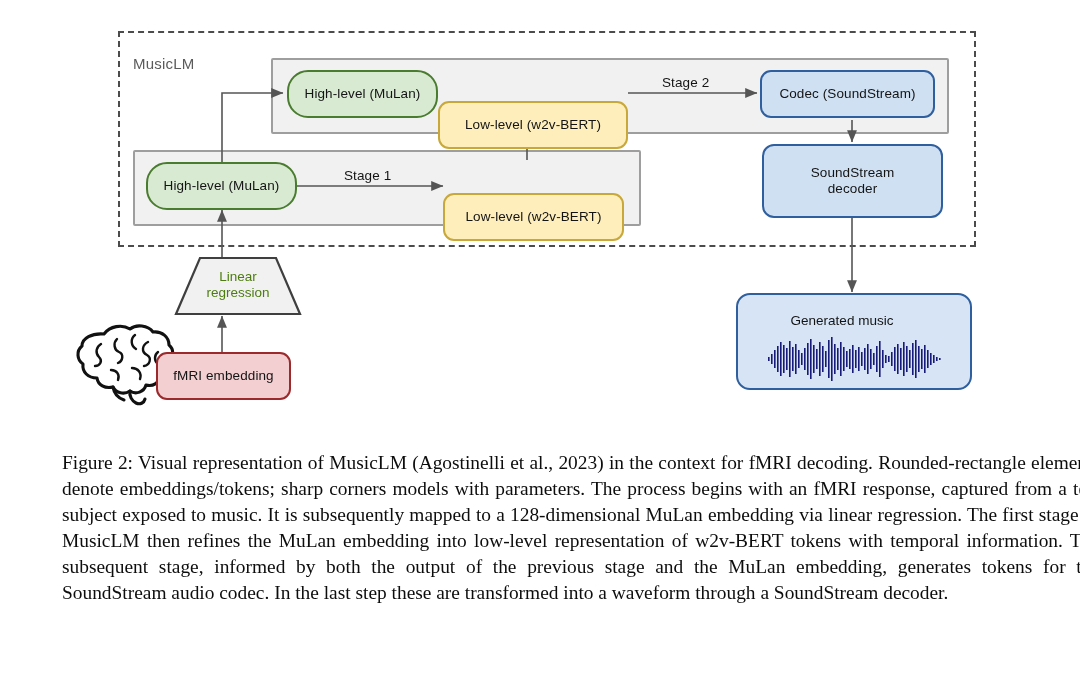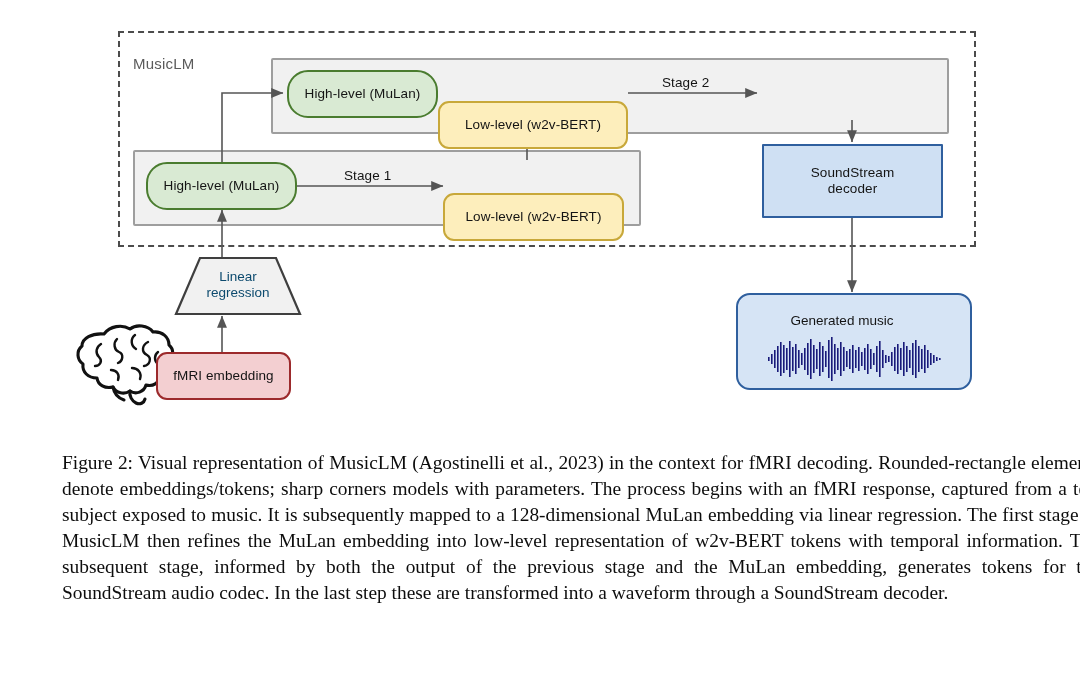--- a/index.html
+++ b/index.html
@@ -45,37 +45,37 @@
   .stage-band{
     position:absolute;
     background:#f1f1f1;
     border:2px solid #9e9e9e;
     border-radius:2px;
   }
 
   .green{background:#d9ead3;border:2.5px solid #4a7c2f;border-radius:21px;}
   .yellow{background:#fdeebc;border:2.5px solid #c8a83a;border-radius:11px;margin-top:31px;}
   .blue-round{background:#cfe0f3;border:2.5px solid #2f5f9e;border-radius:11px;}
-  .blue-sharp{background:#cfe0f3;border:2.5px solid #2f5f9e;border-radius:1px;}
+  .blue-sharp{background:#cfe0f3;border:2.5px solid #2f5f9e;border-radius:12px;}
   .blue-big{background:#d6e4f5;border:2.5px solid #2f5f9e;border-radius:14px;}
   .red{background:#f3cfd1;border:2.5px solid #9c2a2c;border-radius:11px;}
 
   .stage-label{
     position:absolute;
     font-size:13.5px;
     color:#141414;
     letter-spacing:.1px;
   }
 
   .trapezoid-label{
     position:absolute;
     font-size:13.5px;
     line-height:1.2;
     text-align:center;
-    color:#0c4a6e;
+    color:#4d7c0f;
     white-space:pre-line;
   }
 
   .genmusic-label{
     position:absolute;
     font-size:13.5px;
     color:#141414;
     text-align:center;
     width:100%;
   }
@@ -132,20 +132,21 @@
         <line x1="852" y1="218" x2="852" y2="292" marker-end="url(#arr)"></line>
       </g>
     </svg>
 
     <div class="node green" style="left:287px;top:70px;width:151px;height:48px;">High-level (MuLan)</div>
 
     <div class="node yellow" style="left:438px;top:70px;width:190px;height:48px;">Low-level (w2v-BERT)</div>
 
     <div class="stage-label" style="left:662px;top:75px;">Stage 2</div>
 
+    <div class="node blue-round" style="left:760px;top:70px;width:175px;height:48px;">Codec (SoundStream)</div>
 
     <div class="node green" style="left:146px;top:162px;width:151px;height:48px;">High-level (MuLan)</div>
 
     <div class="stage-label" style="left:344px;top:168px;">Stage 1</div>
 
     <div class="node yellow" style="left:443px;top:162px;width:181px;height:48px;">Low-level (w2v-BERT)</div>
 
     <div class="node blue-sharp" style="left:762px;top:144px;width:181px;height:74px;">SoundStream
 decoder</div>
 

